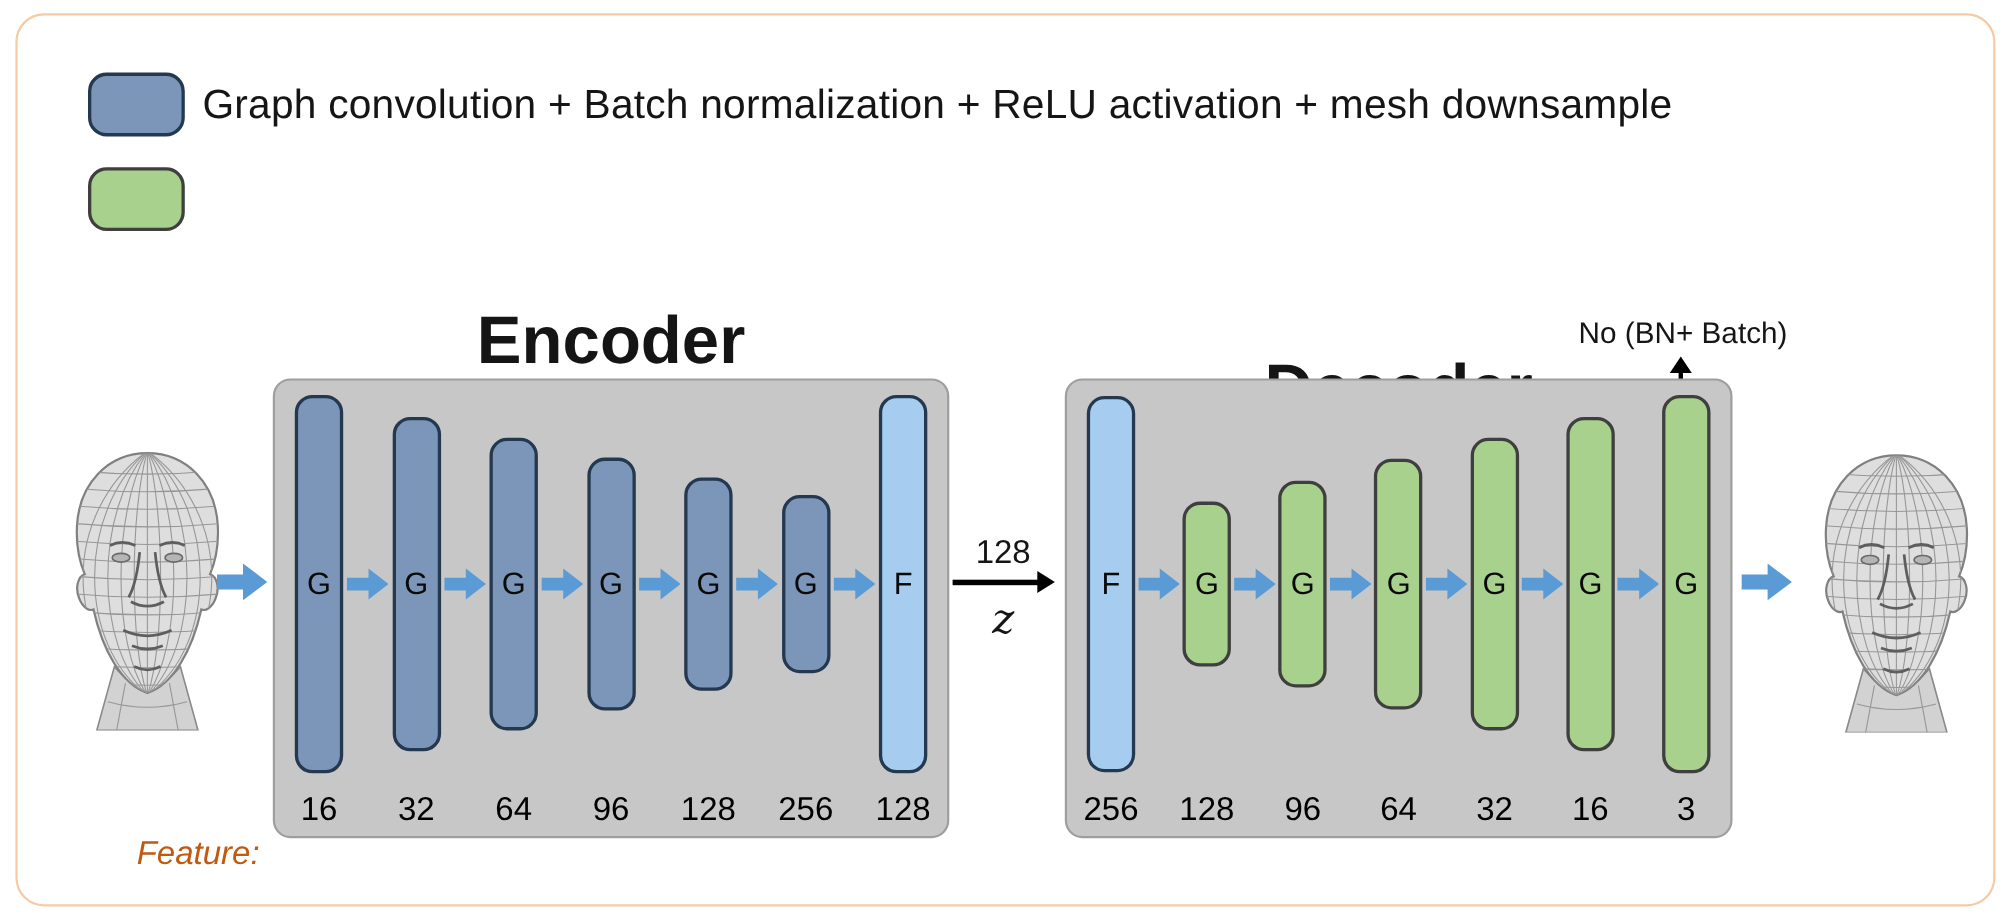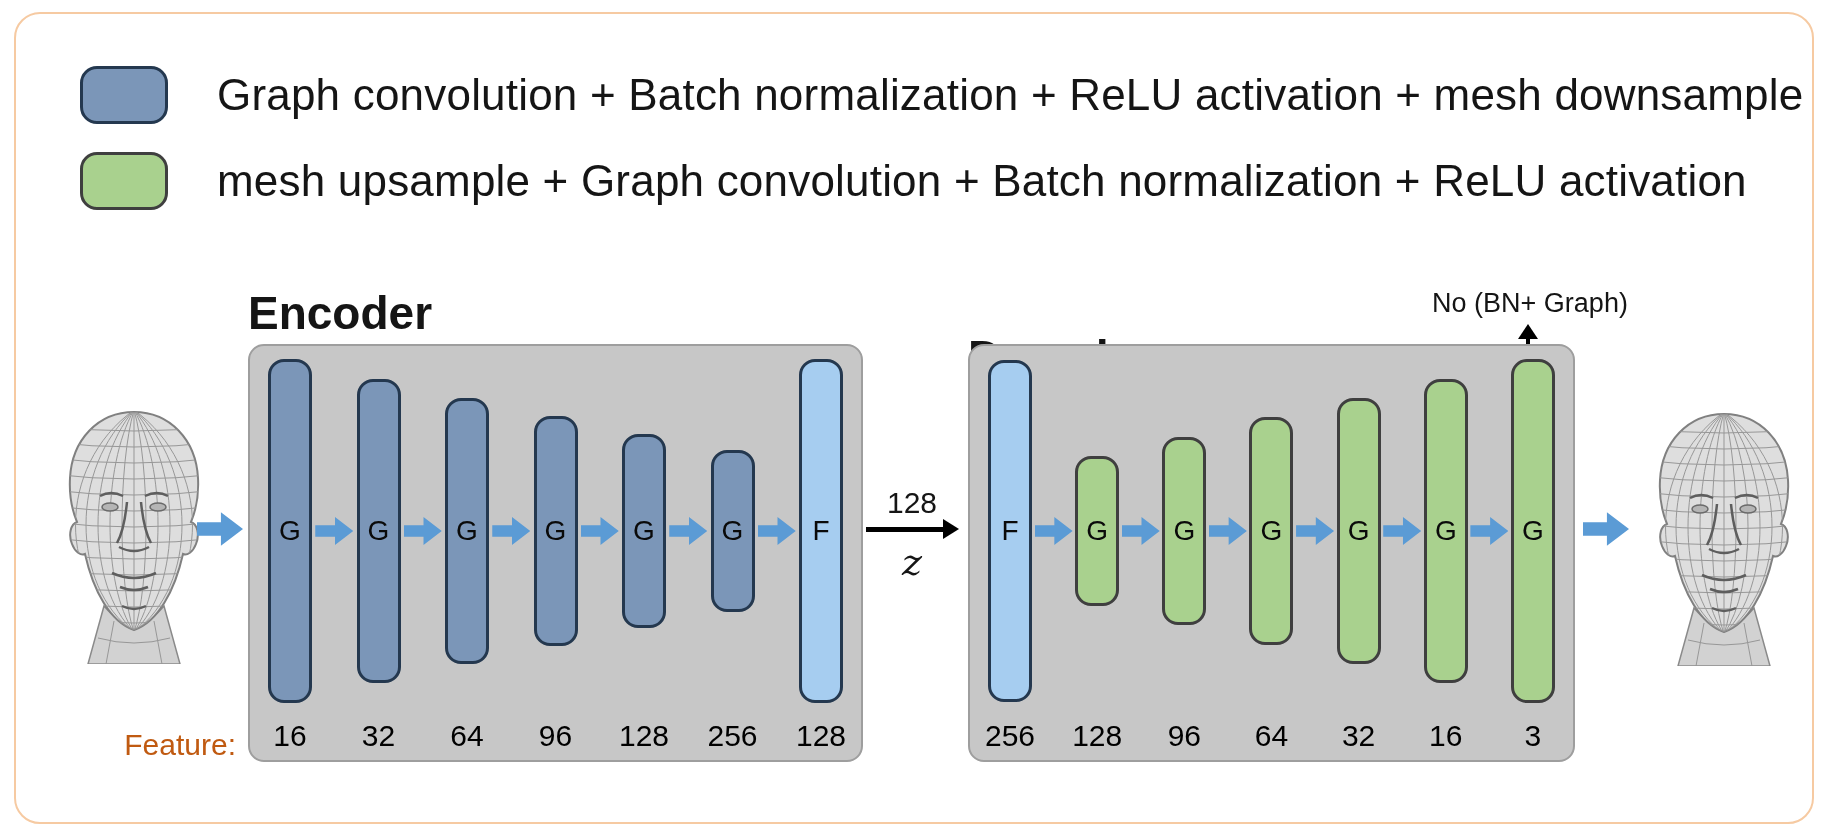--- a/index.html
+++ b/index.html
@@ -10,23 +10,23 @@
   .frame {
     position:absolute; left:14px; top:12px; width:1796px; height:808px;
     border:2px solid #f6caa2; border-radius:26px; background:#ffffff;
   }
   
   .legend { position:absolute; left:80px; top:66px; }
   .legend-item { display:flex; align-items:center; margin-bottom:28px; }
   .swatch { width:88px; height:58px; border-radius:17px; box-sizing:border-box; flex:0 0 auto; }
   .swatch-blue  { background:#7b96b8; border:3px solid #24384f; }
   .swatch-green { background:#a9d18e; border:3px solid #3f3f3f; }
-  .legend-label { margin-left:49px; font-size:44px; letter-spacing:.2px; }
-  
-  .title { position:absolute; top:286px; font-size:46px; font-weight:700; }
+  .legend-label { margin-left:16px; font-size:37px; letter-spacing:.2px; }
+  
+  .title { position:absolute; top:274px; text-align:center; font-size:61px; font-weight:700; }
   .title-encoder { left:248px; width:615px; }
   .title-decoder { left:968px; width:607px;margin-top:44px; }
   .note { position:absolute; left:1390px; top:288px; width:280px; text-align:center; font-size:27px; }
   .up-arrow { position:absolute; left:1526px; top:338px; width:4px; height:26px; background:#000; }
   .up-arrow::before {
     content:""; position:absolute; top:-14px; left:-8px;
     border-bottom:15px solid #000; border-left:10px solid transparent; border-right:10px solid transparent;
   }
   
   .panel {
@@ -69,21 +69,21 @@
   .latent-arrow { position:absolute; left:866px; top:527px; width:78px; height:5px; background:#000; }
   .latent-arrow::after {
     content:""; position:absolute; right:-15px; top:-8px;
     border-left:16px solid #000; border-top:10px solid transparent; border-bottom:10px solid transparent;
   }
   .latent-symbol {
     position:absolute; left:862px; top:540px; width:100px; text-align:center;
     font-family:"DejaVu Serif", serif; font-style:italic; font-size:38px;
   }
   
-  .feature-label { position:absolute; left:110px; top:728px; width:126px; text-align:right; font-size:30px; color:#c05a11; }
+  .feature-label { position:absolute; left:110px; top:759px; width:126px; text-align:right; font-size:30px; color:#c05a11;font-style:italic; }
   
   .face { position:absolute; }
   .face-left  { left:48px;  top:406px; width:172px; height:258px; }
   .face-right { left:1638px; top:408px; width:172px; height:258px; }
   .mesh-line { fill:none; stroke:#979797; stroke-width:1; }
   .feat { fill:none; stroke:#5e5e5e; stroke-width:2.5; }
   .defs-holder { position:absolute; width:0; height:0; }
 </style>
 </head>
 <body>
@@ -141,27 +141,26 @@
 
 <div class="frame"></div>
 
 <div class="legend">
   <div class="legend-item">
     <span class="swatch swatch-blue"></span>
     <span class="legend-label">Graph convolution + Batch normalization + ReLU activation + mesh downsample</span>
   </div>
   <div class="legend-item">
     <span class="swatch swatch-green"></span>
-    <span class="legend-label">mesh upsample + Graph convolution + Batch normalization + ReLU activation</span>
   </div>
 </div>
 
 <div class="title title-encoder">Encoder</div>
 <div class="title title-decoder">Decoder</div>
-<div class="note">No (BN+ Graph)</div>
+<div class="note">No (BN+ Batch)</div>
 <div class="up-arrow"></div>
 
 <svg class="face face-left" viewBox="0 0 172 258">
     <use href="#face-mesh"></use>
   </svg>
 <svg class="face face-right" viewBox="0 0 172 258">
     <use href="#face-mesh"></use>
   </svg>
 
 <div class="big-arrow arrow-into-encoder"></div>

